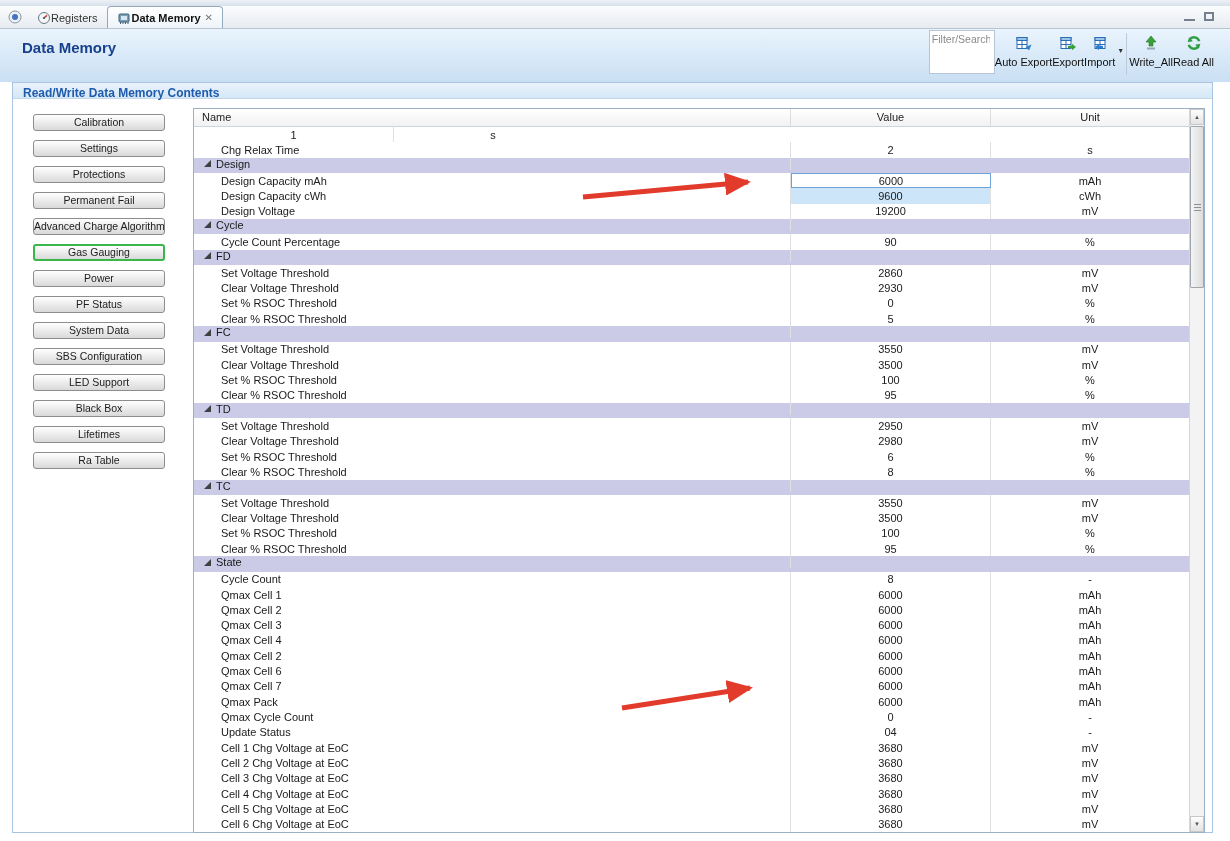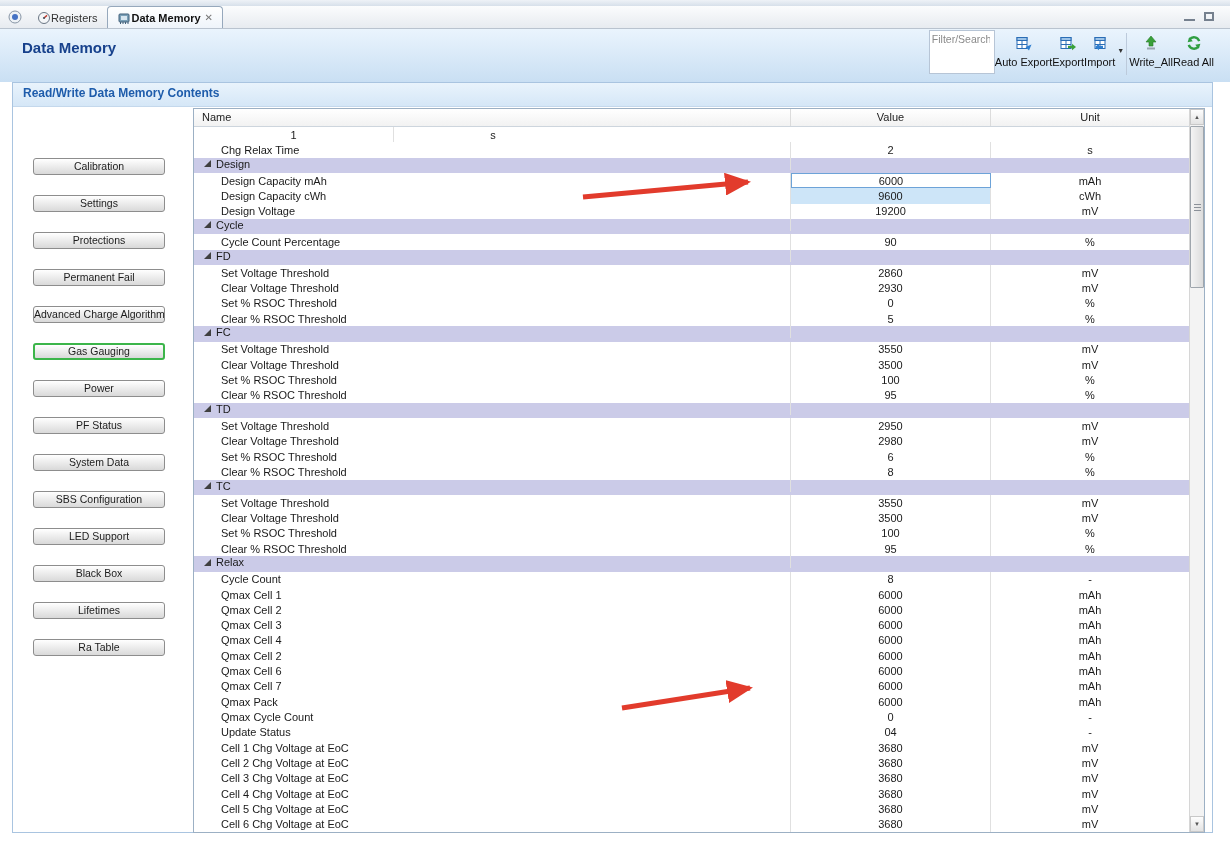--- a/index.html
+++ b/index.html
@@ -44,26 +44,26 @@
   .filterbox input::placeholder{color:#8a8a8a;opacity:1;}
   .tbtn{display:flex;flex-direction:column;align-items:center;gap:2px;padding-top:4px;cursor:pointer;}
   .tbtn .tlabel{font-size:11px;color:#111;white-space:nowrap;}
   .import-wrap{display:flex;align-items:flex-start;}
   .ddchev{font-size:7px;color:#333;margin:17px 0 0 2px;cursor:pointer;}
   .tsep{width:1px;height:42px;background:#bccadb;margin:3px 2px 0;}
 
   
   .groupbox{position:absolute;left:12px;top:82px;width:1201px;height:751px;
             border:1px solid #a9c4e0;background:#fff;}
-  .group-title{height:24px;line-height:20px;background:linear-gradient(#e9f3fc,#d5e7f7);
+  .group-title{height:16px;line-height:20px;background:linear-gradient(#e9f3fc,#d5e7f7);
                padding-left:10px;font-weight:bold;font-size:12px;color:var(--section-blue);
                border-bottom:1px solid #c4d8ec;}
 
   
-  .sidebar{position:absolute;left:33px;top:114px;width:132px;display:flex;flex-direction:column;gap:20px;margin-top:44px;}
+  .sidebar{position:absolute;left:33px;top:114px;width:132px;display:flex;flex-direction:column;gap:9px;}
   .side-btn{height:17px;line-height:15px;text-align:center;font-size:10.5px;color:#1c1c1c;
             background:linear-gradient(#ffffff,#ececec 50%,#d9d9d9);
             border:1px solid #8d8d8d;border-radius:3px;white-space:nowrap;overflow:hidden;cursor:pointer;}
   .side-btn.active{border:2px solid var(--active-nav-border);line-height:13px;}
 
   
   .dm-table{position:absolute;left:193px;top:108px;width:1012px;height:725px;
             border:1px solid #9cb0c4;background:#fff;}
   .thead{display:flex;height:18px;border-bottom:1px solid #cdd5dd;
          background:linear-gradient(#ffffff,#f2f2f2);width:995px;}
@@ -436,21 +436,21 @@
       <div class="row">
         <div class="cell name">
           <span>Clear % RSOC Threshold</span>
         </div>
         <div class="cell value">95</div>
         <div class="cell unit">%</div>
       </div>
       <div class="row cat">
         <div class="cell name">
           <span class="tri"></span>
-          <span>Relax</span>
+          <span>State</span>
         </div>
         <div class="cell value"></div>
         <div class="cell unit"></div>
       </div>
       <div class="row">
         <div class="cell name">
           <span>Cycle Count</span>
         </div>
         <div class="cell value">8</div>
         <div class="cell unit">-</div>

